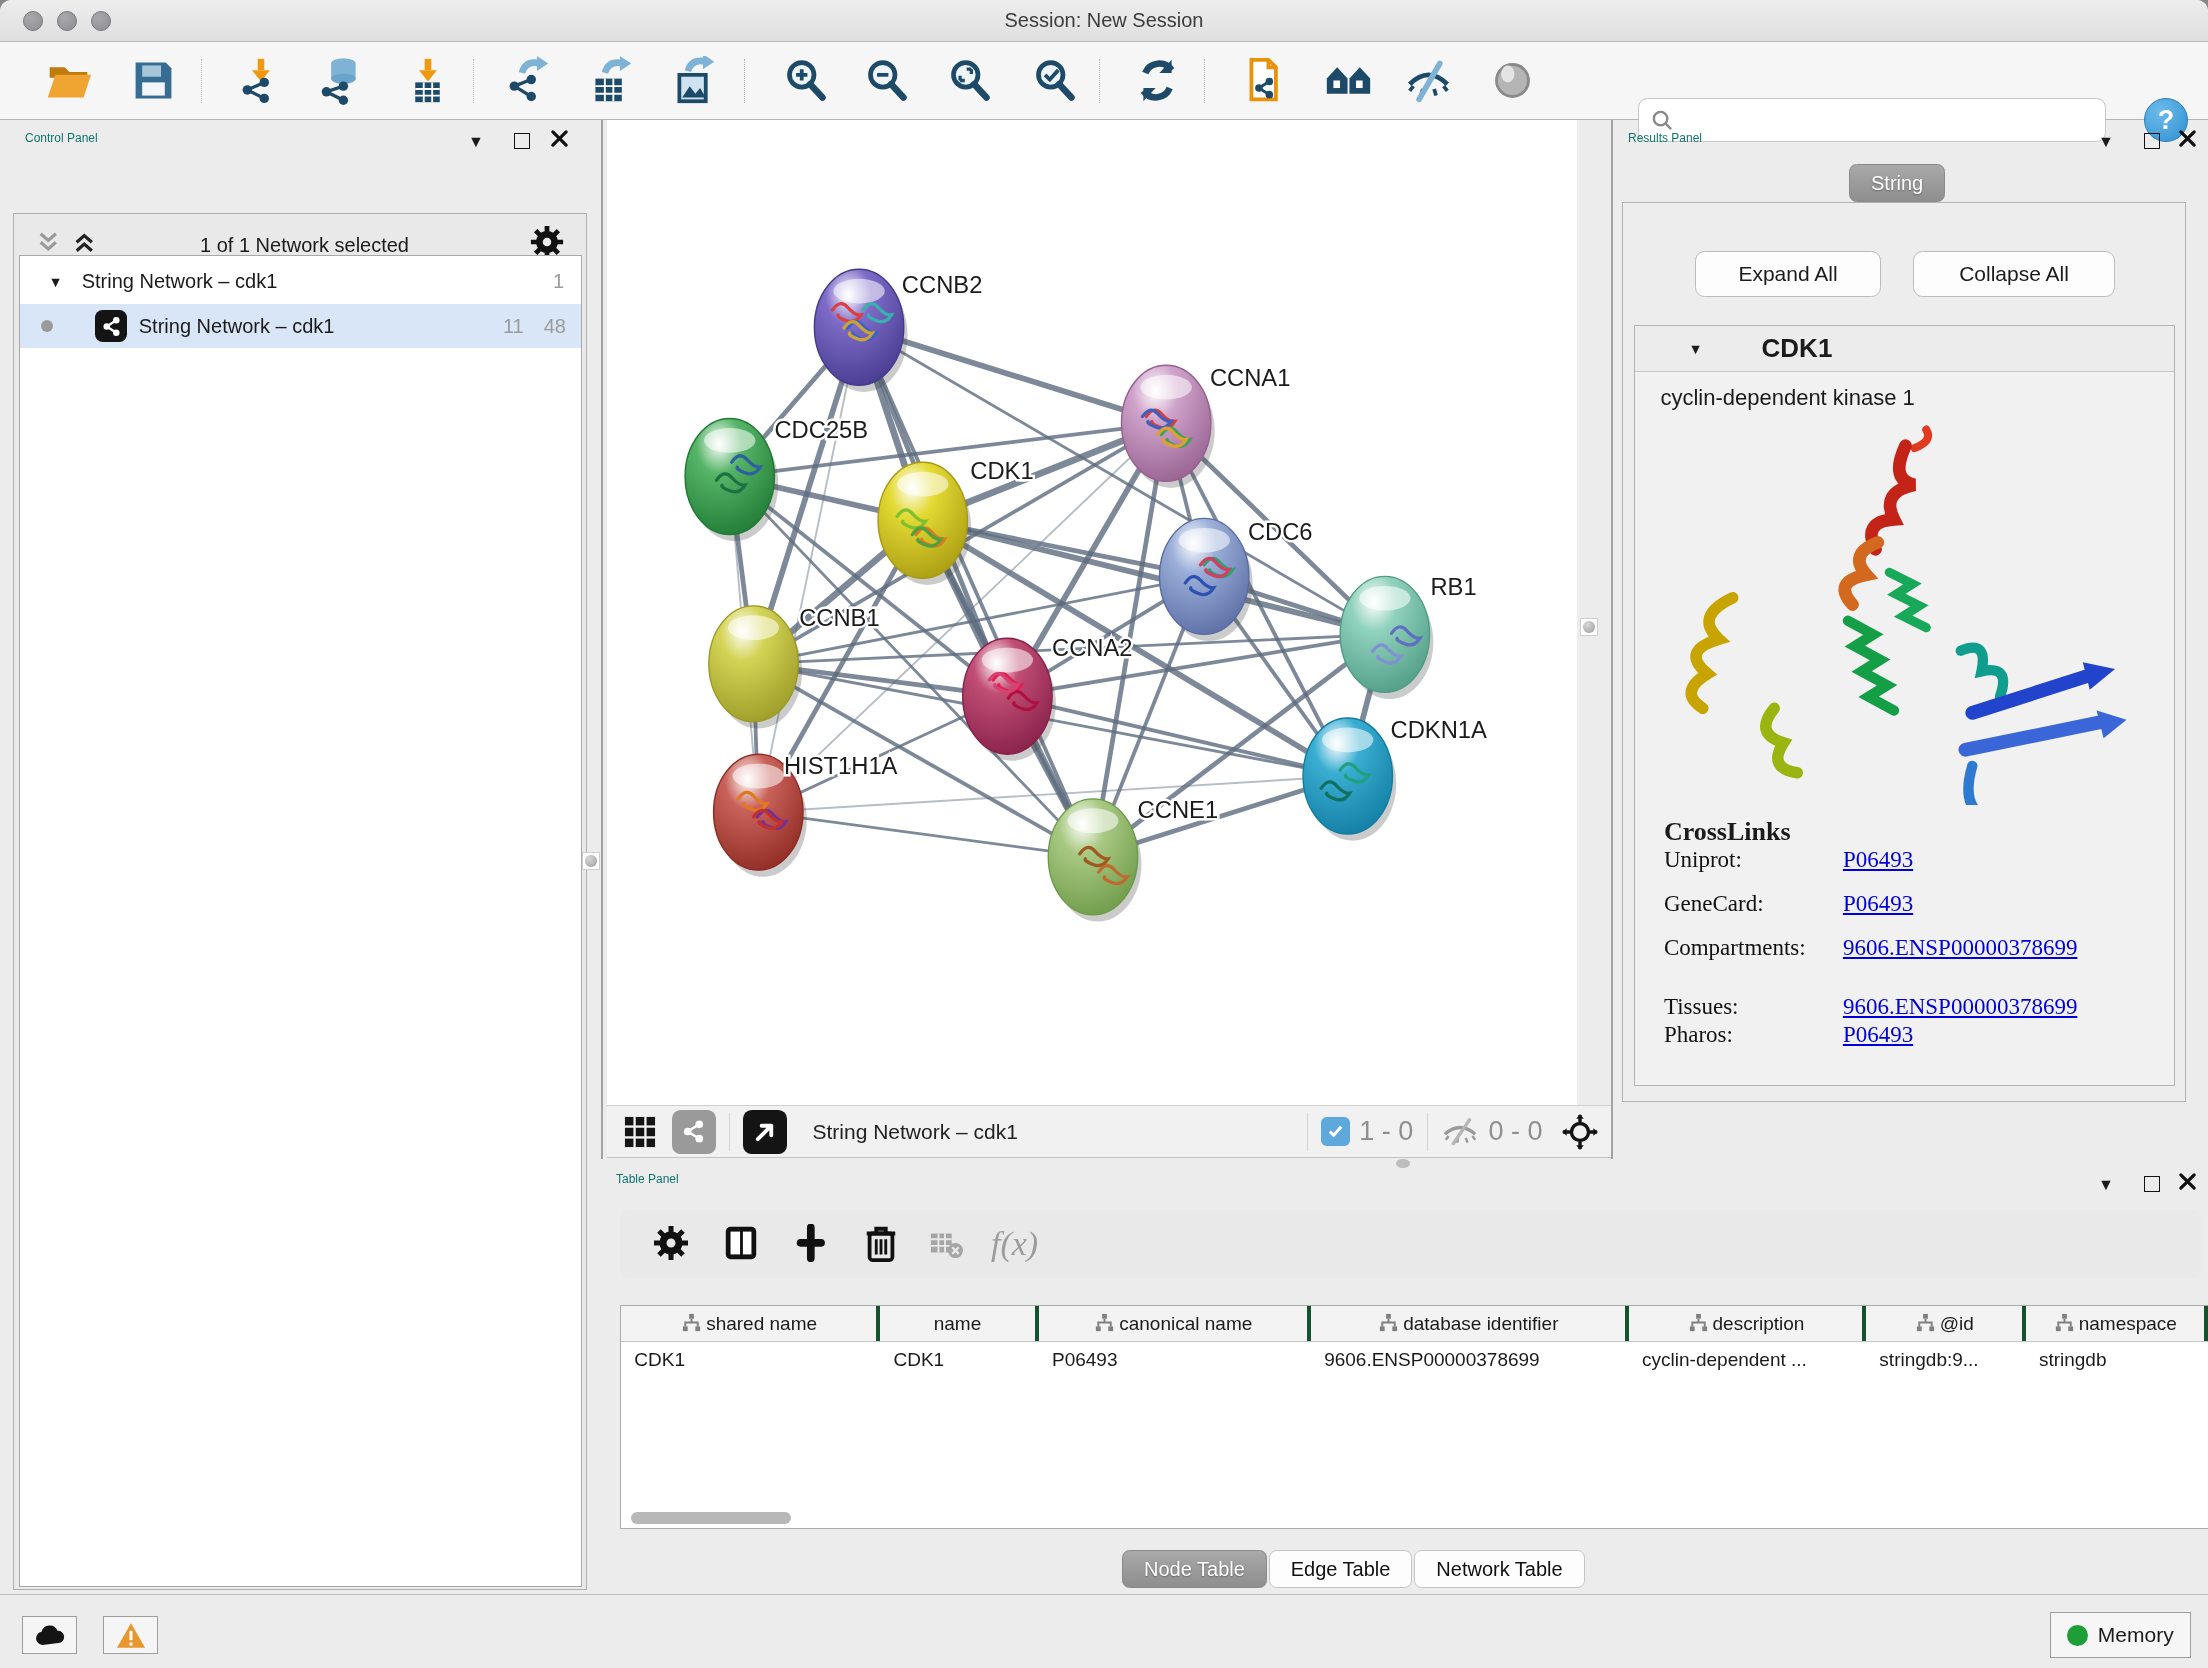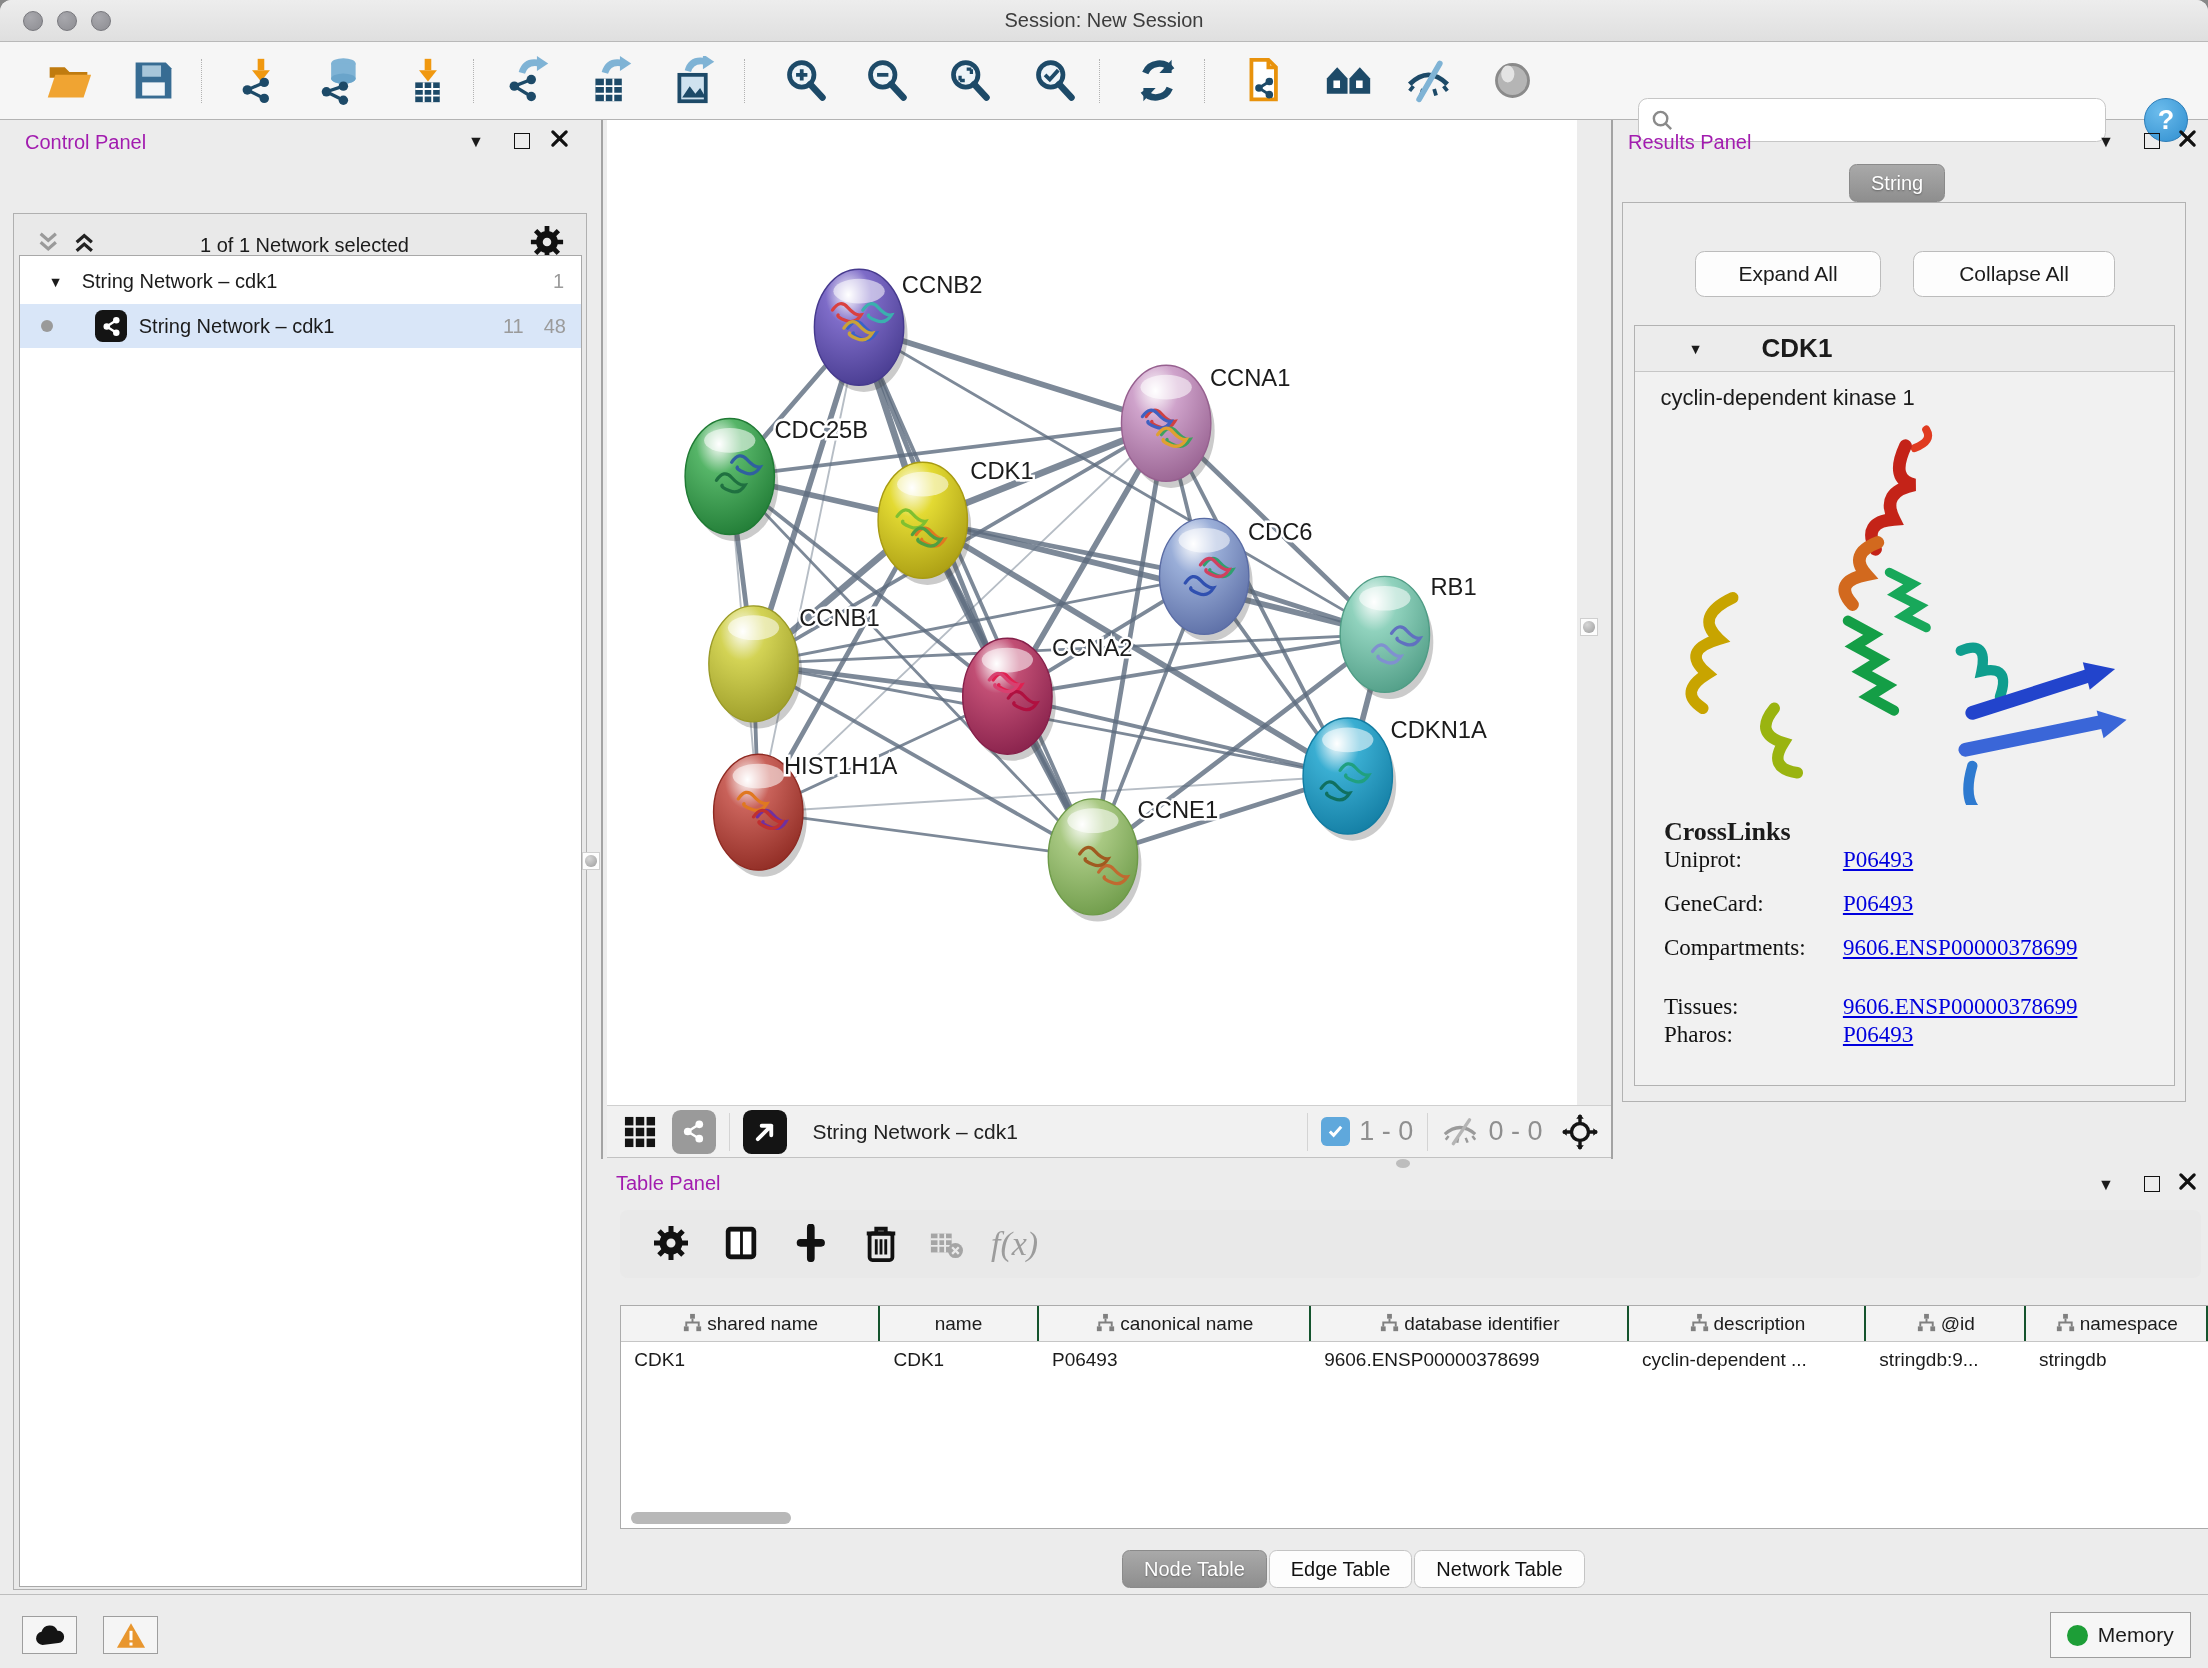--- a/index.html
+++ b/index.html
@@ -19,21 +19,21 @@
   .tbtn{width:53px;height:53px;top:12.4px;display:flex;align-items:center;justify-content:center;}
   .tsep{top:17px;height:44px;border-left:1.9px dotted #b2b2b2;width:0;}
   #searchbox{left:1638px;top:56px;width:468px;height:44px;background:#fff;border:1px solid #c6c6c6;
     border-radius:9.5px;display:flex;align-items:center;padding-left:11.4px;}
   #searchbox input{border:none;outline:none;font-size:19px;width:409px;background:transparent;
     font-family:"Liberation Sans",sans-serif;}
   #helpbtn{left:2144px;top:56px;width:44px;height:44px;border-radius:50%;
     background:radial-gradient(circle at 35% 30%,#6cbcec,#2f8ecf);border:1px solid #2a7cb8;
     color:#fff;font-size:27px;font-weight:bold;display:flex;align-items:center;justify-content:center;}
   
-  .pane-title{font-size:20px;color:#a21caf;}
+  .pane-title{font-size:12px;color:#0f766e;}
   .sqico{width:16px;height:16px;border:1.9px solid #111;display:inline-block;}
   .tab{display:inline-block;background:#fdfdfd;border:1px solid #c4c4c4;border-radius:7.6px;
     font-size:20px;padding:6.7px 21px;margin-right:1.9px;color:#111;}
   .tab.sel{background:linear-gradient(#a9a9a9,#8e8e8e);color:#fff;border-color:#8a8a8a;
     text-shadow:0 1px 1.9px rgba(0,0,0,.35);}
   
   #cp-box{left:13.3px;top:213px;width:574px;height:1377px;background:#e9e9e9;border:1px solid #b0b0b0;}
   #cp-tree{left:19px;top:255px;width:563px;height:1332px;background:#fff;border:1px solid #a8a8a8;}
   .tree-row{position:absolute;left:0;width:561px;height:44px;display:flex;align-items:center;font-size:20px;}
   .tree-row.sel{background:#d9e6f8;}
@@ -60,21 +60,21 @@
     display:flex;align-items:center;}
   .serif{font-family:"Liberation Serif",serif;}
   .xl-row{position:absolute;left:28.5px;width:495px;height:44px;font-size:23px;display:flex;}
   .xl-label{width:179px;color:#111;}
   .xl-link{color:#0000de;text-decoration:underline;}
   
   #tp-toolbar{left:620px;top:1210px;width:1581px;height:68px;background:#e9e9e9;border-radius:7.6px;
     display:flex;align-items:center;}
   #tbl{left:620px;top:1305px;width:1588px;height:224px;background:#fff;border:1px solid #ababab;border-right:none;overflow:hidden;}
   #tbl-head{display:flex;height:36px;background:#f3f3f3;border-bottom:1px solid #c6c6c6;}
-  .th{display:flex;align-items:center;justify-content:center;font-size:19px;border-right:2px solid #14532d;
+  .th{display:flex;align-items:center;justify-content:center;font-size:19px;border-right:4px solid #14532d;
     gap:3px;white-space:nowrap;overflow:hidden;}
   .tr{display:flex;height:36px;}
   .td{font-size:19px;padding:6.7px 0 0 13.3px;white-space:nowrap;overflow:hidden;}
   #hscroll{left:631px;top:1512px;width:160px;height:12.4px;border-radius:6.7px;background:#b8b8b8;}
   #tbl-tabs{left:1122px;top:1550px;}
   
   #statusbar{left:0;top:1594px;width:2208px;height:92px;background:#ececec;border-top:1px solid #bdbdbd;}
   .sb-btn{top:21px;width:55px;height:38px;background:#f5f5f5;border:1.9px solid #9e9e9e;
     display:flex;align-items:center;justify-content:center;}
   #memory{left:2050px;top:17px;width:141px;height:46px;background:#f6f6f6;border:1.9px solid #9e9e9e;

